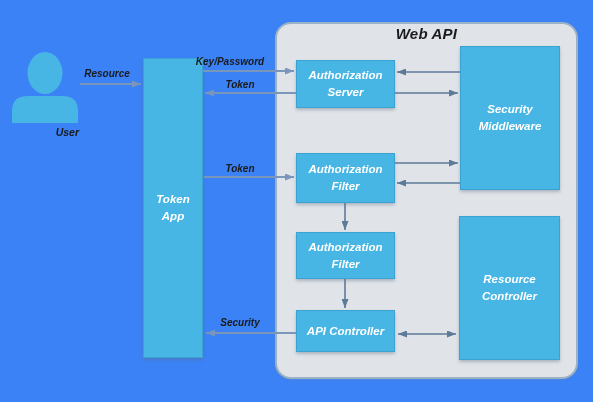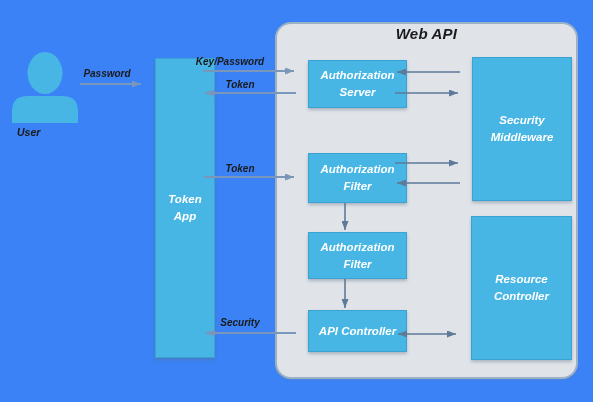--- a/index.html
+++ b/index.html
@@ -34,42 +34,41 @@
   }
   .node{
     position:absolute;box-sizing:border-box;
     background:var(--node-blue);
     border:1px solid var(--node-border);
     color:var(--node-text);
     display:flex;align-items:center;justify-content:center;text-align:center;
     font-size:11.5px;font-weight:bold;line-height:1.45;
     box-shadow:0 2px 3px rgba(90,110,130,.4);
     padding:2px;
-    margin-left:12px;
   }
   .node-mobile-app{left:143px;top:58px;width:60px;height:300px;}
   .node-auth-server{left:296px;top:60px;width:99px;height:48px;}
-  .node-security-mw{left:460px;top:57px;width:100px;height:144px;}
+  .node-security-mw{left:460px;top:46px;width:100px;height:144px;}
   .node-auth-filter-top{left:296px;top:153px;width:99px;height:50px;}
   .node-auth-filter-bottom{left:296px;top:232px;width:99px;height:47px;}
   .node-api-controller{left:296px;top:310px;width:99px;height:42px;}
   .node-resource-mw{left:459px;top:216px;width:101px;height:144px;}
   .edge-label{
     position:absolute;font-size:10px;font-weight:bold;color:var(--label-text);
     text-align:center;white-space:nowrap;
   }
   .lbl-password{left:73px;top:68px;width:68px;}
   .lbl-key-password{left:187px;top:56px;width:86px;}
   .lbl-token-top{left:197px;top:79px;width:86px;}
   .lbl-token-mid{left:197px;top:163px;width:86px;}
   .lbl-resource{left:197px;top:317px;width:86px;}
   .user-icon{position:absolute;left:9px;top:50px;}
   .icon-fill{fill:var(--node-blue);}
   .user-label{
-    position:absolute;left:17px;top:126px;width:70px;text-align:left;
+    position:absolute;left:9px;top:126px;width:70px;text-align:right;
     font-size:10.5px;font-weight:bold;color:var(--label-text);
   }
   .connectors{position:absolute;left:0;top:0;pointer-events:none;}
   .ln-outer{stroke:var(--arrow-outer);stroke-width:2;}
   .ln-inner{stroke:var(--arrow-inner);stroke-width:1.6;}
   .mk-outer{fill:var(--arrow-outer);}
   .mk-inner{fill:var(--arrow-inner);}
 </style>
 </head>
 <body>
@@ -123,19 +122,19 @@
     <line class="ln-inner" x1="395" y1="93" x2="458" y2="93" marker-end="url(#ah-inner)"></line>
     <line class="ln-outer" x1="204" y1="177" x2="294" y2="177" marker-end="url(#ah-outer)"></line>
     <line class="ln-inner" x1="395" y1="163" x2="458" y2="163" marker-end="url(#ah-inner)"></line>
     <line class="ln-inner" x1="460" y1="183" x2="397" y2="183" marker-end="url(#ah-inner)"></line>
     <line class="ln-inner" x1="345" y1="203" x2="345" y2="230" marker-end="url(#ah-inner)"></line>
     <line class="ln-inner" x1="345" y1="279" x2="345" y2="308" marker-end="url(#ah-inner)"></line>
     <line class="ln-inner" x1="398" y1="334" x2="456" y2="334" marker-start="url(#ah-inner)" marker-end="url(#ah-inner)"></line>
     <line class="ln-outer" x1="296" y1="333" x2="206" y2="333" marker-end="url(#ah-outer)"></line>
   </svg>
 
-  <div class="edge-label lbl-password">Password</div>
+  <div class="edge-label lbl-password">Resource</div>
   <div class="edge-label lbl-key-password">Key/Password</div>
   <div class="edge-label lbl-token-top">Token</div>
   <div class="edge-label lbl-token-mid">Token</div>
   <div class="edge-label lbl-resource">Security</div>
 
 </div>
 
 </body></html>

